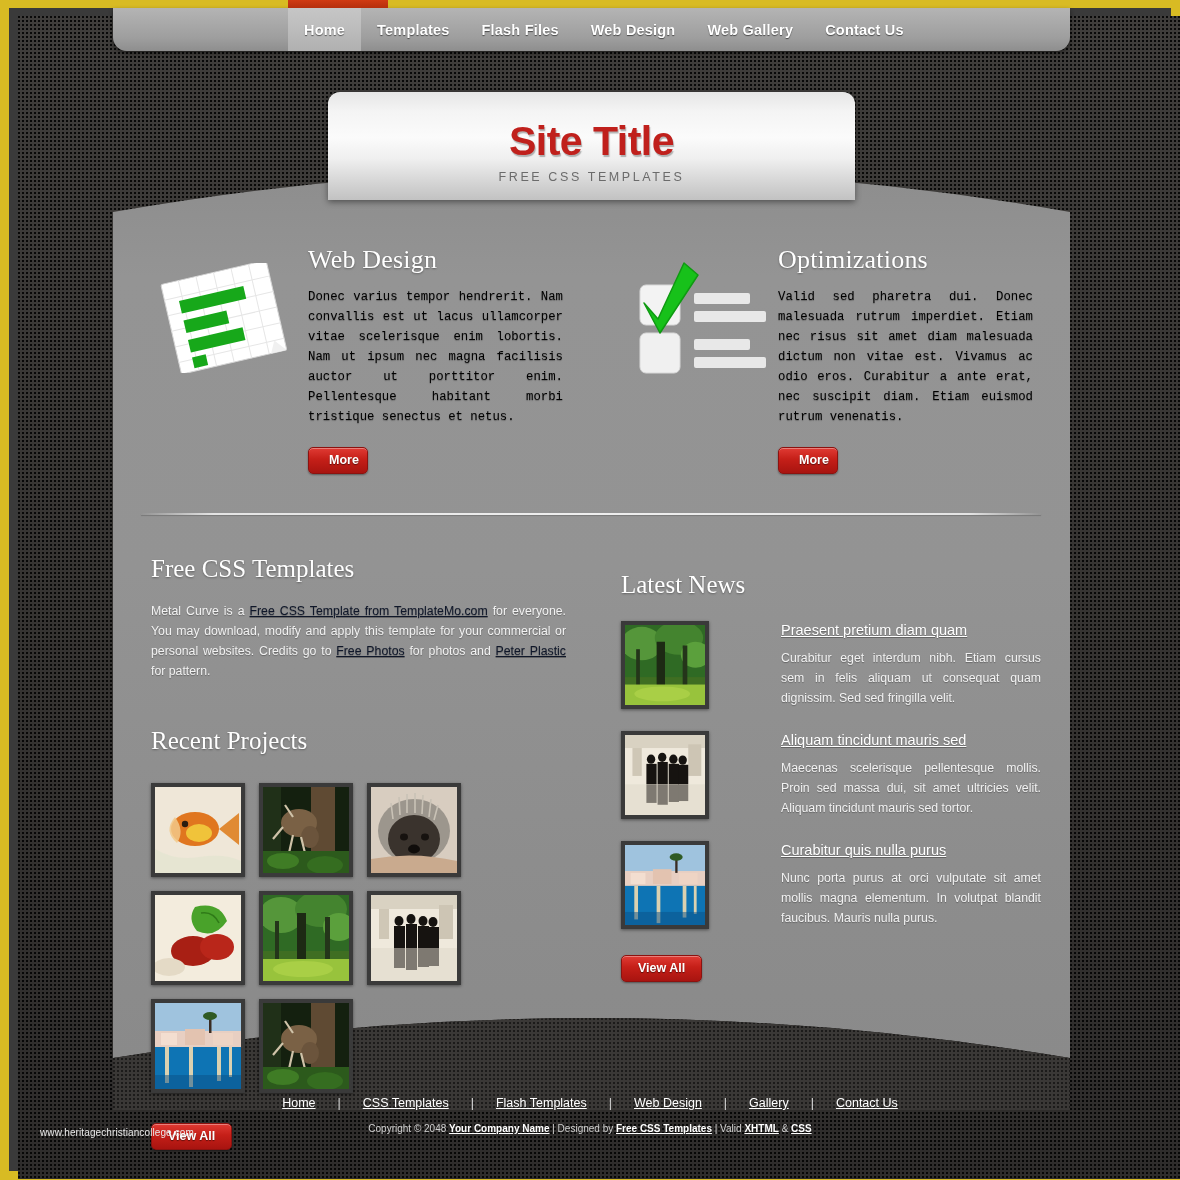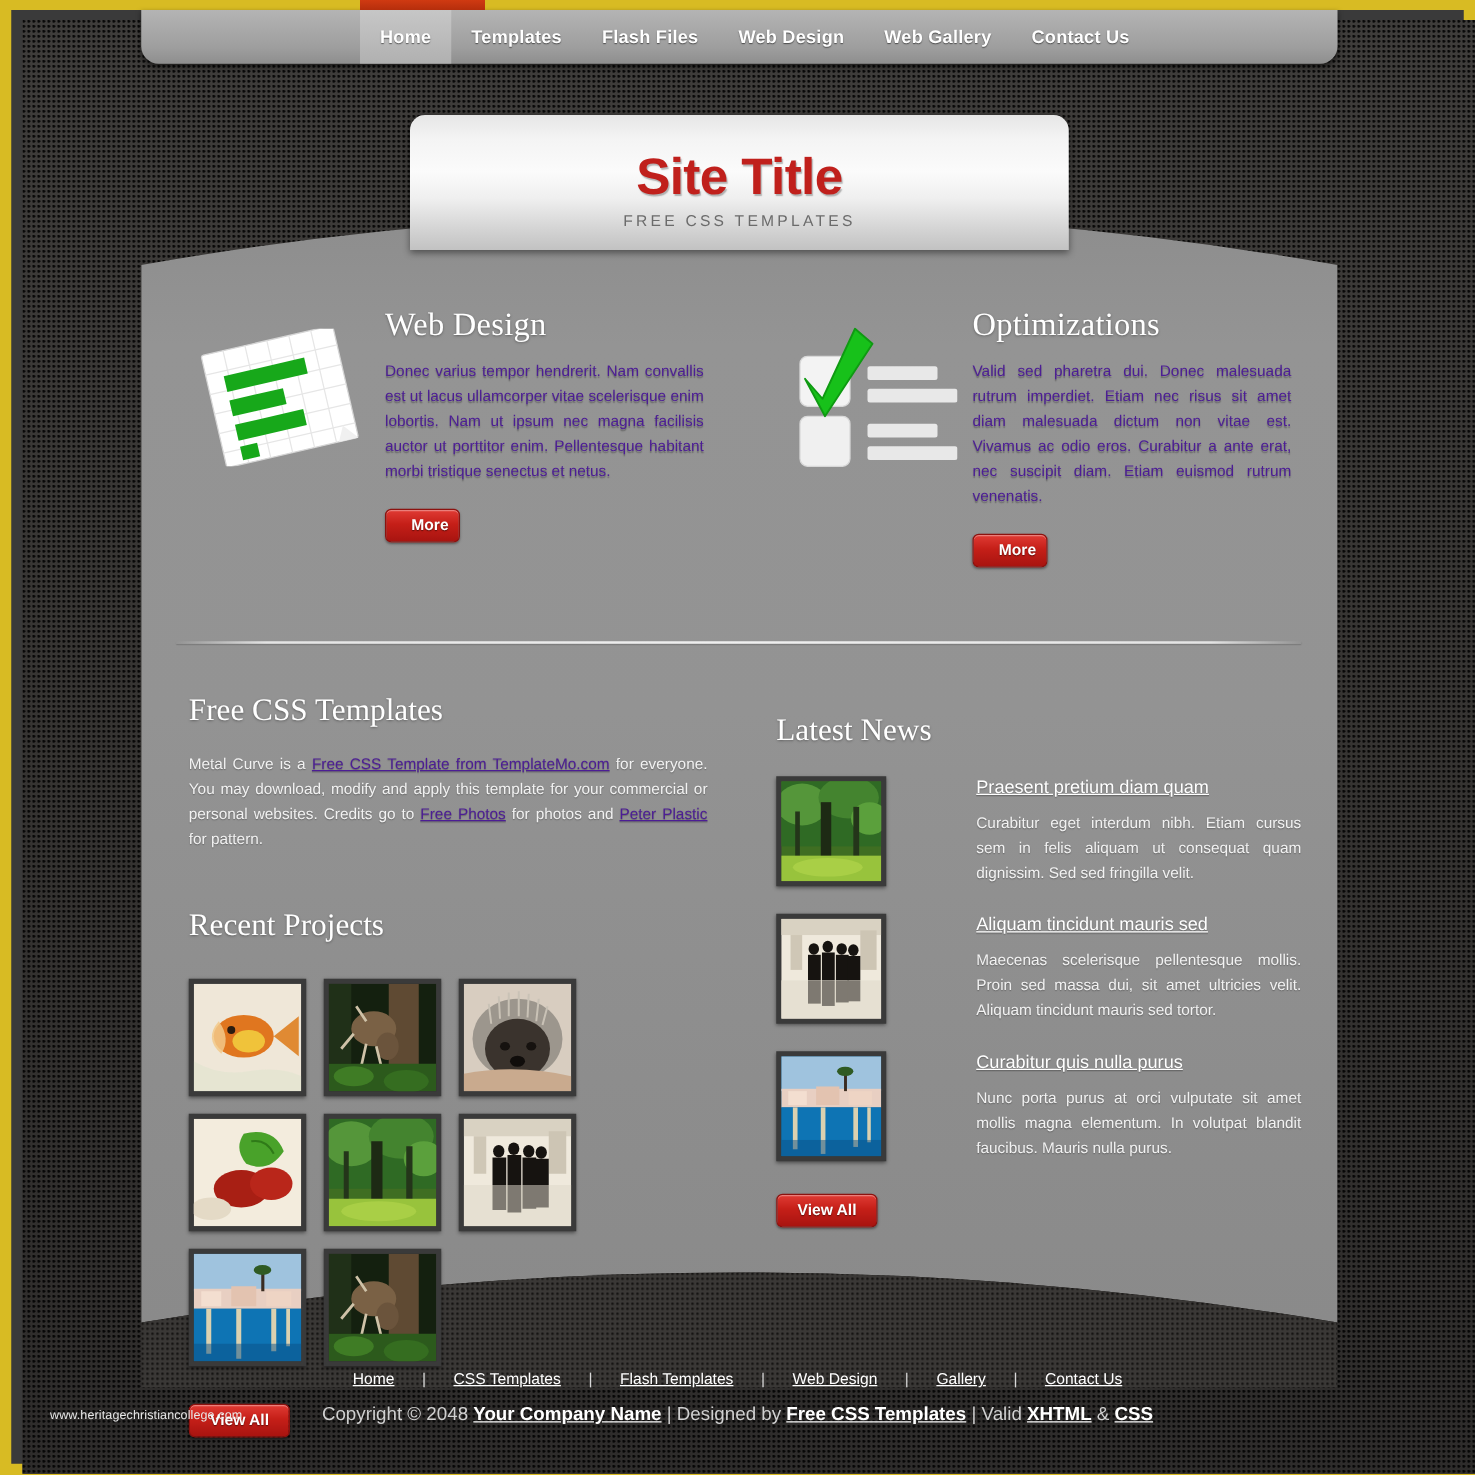--- a/index.html
+++ b/index.html
@@ -109,23 +109,24 @@
   }
   .ftextwrap{ margin-left:158px; }
   .fhead{
     margin:0;font-family:"Liberation Serif", serif;
     font-size:26px;font-weight:normal;color:#ffffff;
     letter-spacing:.2px;
     text-shadow:0 1px 2px rgba(0,0,0,.35);
   }
   .fbody{
     margin:12px 0 0 0;width:255px;
-    font-size:12.3px;line-height:20px;color:#4c1d95;
+    font-size:12.3px;line-height:20px;color:#000000;
     text-align:justify;
     text-shadow:0 1px 1px rgba(0,0,0,.3);
+    font-family:Liberation Mono, monospace;
   }
   .btn-red{
     display:inline-block;margin-top:20px;
     padding:5px 8px 6px 20px;
     border:1px solid #8c120f;border-radius:5px;
     background:linear-gradient(180deg,#e03b34 0%,#c51f18 45%,#a81410 100%);
     color:#ffffff;font-size:12.5px;font-weight:bold;
     text-shadow:0 1px 1px rgba(0,0,0,.5);
     box-shadow:inset 0 1px 0 rgba(255,255,255,.35), 0 1px 2px rgba(0,0,0,.4);
     cursor:pointer;
@@ -146,21 +147,21 @@
     font-size:25px;font-weight:normal;color:#ffffff;
     text-shadow:0 1px 2px rgba(0,0,0,.35);
   }
   .sectext{
     margin:18px 0 0 0;
     font-size:12.3px;line-height:20px;color:#f2f2f2;
     text-align:justify;
     text-shadow:0 1px 1px rgba(0,0,0,.3);
   }
   .sectext a, .newslink{
-    color:#4c1d95;text-decoration:underline;cursor:pointer;
+    color:#0f172a;text-decoration:underline;cursor:pointer;
   }
 
   
   #thumbs{
     margin-top:28px;display:flex;flex-wrap:wrap;gap:14px;width:395px;
   }
   .thumb{
     width:86px;height:86px;padding:4px;
     background:#3a3a3a;
     box-shadow:0 1px 3px rgba(0,0,0,.45);
@@ -196,21 +197,21 @@
     display:flex;justify-content:center;align-items:center;
     font-size:12.5px;
   }
   #footlinks li{color:#d8d8d8;}
   #footlinks a{
     color:#ffffff;text-decoration:underline;padding:0 22px;cursor:pointer;
     font-size:12.5px;
   }
   .fsep{color:#8a8a8a;}
   #copyright{
-    margin-top:13px;font-size:15px;color:#d0d0d0;
+    margin-top:13px;font-size:10px;color:#d0d0d0;
   }
   #copyright a{color:#ffffff;text-decoration:underline;font-weight:bold;cursor:pointer;}
   #copyright .plain{font-weight:normal;}
   #watermark{
     position:absolute;left:40px;top:1127px;z-index:35;
     font-size:10px;color:#e8e8e8;letter-spacing:.1px;
   }
 
   
   .chartpaper{position:absolute;left:8px;top:10px;width:135px;height:110px;}

